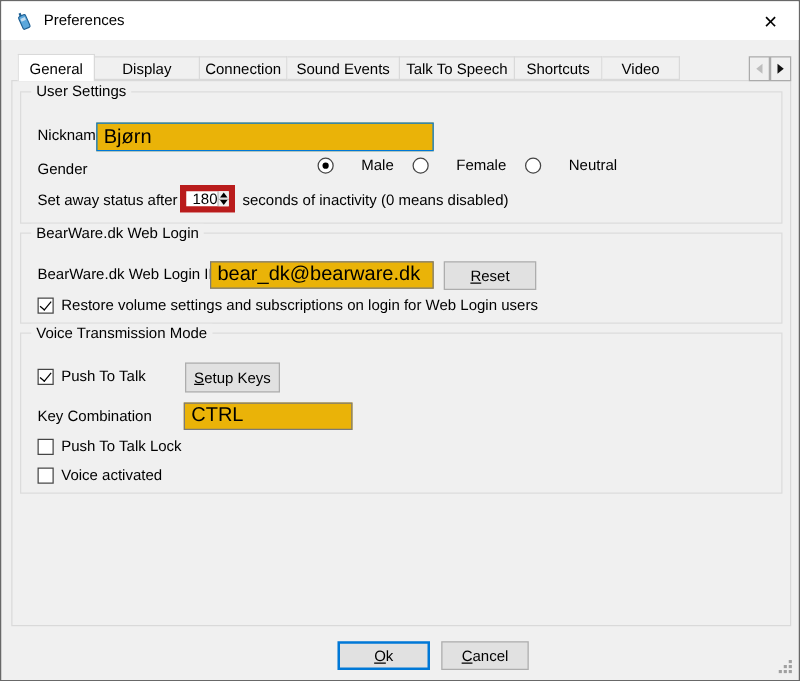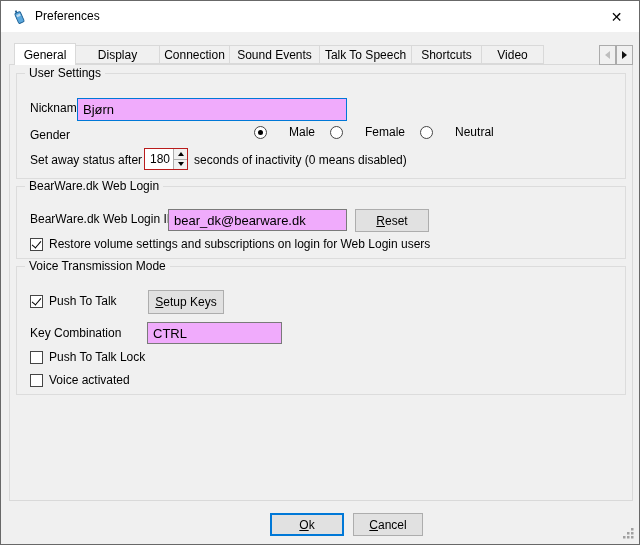--- a/index.html
+++ b/index.html
@@ -65,23 +65,23 @@
   }
   
   .groupbox { position: absolute; left: 15px; width: 610px; border: 1px solid #dcdcdc; z-index: 2; }
   .gb-title {
     position: absolute; top: -8px; left: 8px;
     background: #f0f0f0; padding: 0 4px; line-height: 14px; font-size: 12px;
   }
   .lbl { position: absolute; line-height: 15px; white-space: nowrap; }
   
   .textinput {
-    position: absolute; background: #f0abfc;
+    position: absolute; background: #eab308;
     border: 1px solid #7a7a7a; padding: 0 5px;
-    font-family: "Liberation Sans", sans-serif; font-size: 13px; color: #000;
+    font-family: "Liberation Sans", sans-serif; font-size: 16px; color: #000;
   }
   .textinput.focused { border: 1px solid #0078d7; }
   .btn {
     position: absolute; background: #e1e1e1; border: 1px solid #adadad;
     display: flex; align-items: center; justify-content: center;
     font-size: 12px; cursor: default; white-space: nowrap;
   }
   .btn.default { border: 2px solid #0078d7; }
   u { text-decoration: underline; }
   
@@ -100,21 +100,21 @@
   .radio-item { display: flex; align-items: center; gap: 22px; white-space: nowrap; }
   .radio {
     width: 13px; height: 13px; flex: none; position: relative;
     background: #fff; border: 1px solid #454545; border-radius: 50%;
   }
   .radio.checked::after {
     content: ""; position: absolute; left: 3px; top: 3px;
     width: 5px; height: 5px; border-radius: 50%; background: #000;
   }
   
-  .spin { position: absolute; width: 44px; height: 22px; border: 1px solid #b91c1c; background: #fff; display: flex; }
+  .spin { position: absolute; width: 44px; height: 22px; border: 5px solid #b91c1c; background: #fff; display: flex; }
   .spin-val { flex: 1; display: flex; align-items: center; padding-left: 5px; }
   .spin-btns { width: 14px; border-left: 1px solid #adadad; display: flex; flex-direction: column; }
   .spin-btn { flex: 1; background: #f0f0f0; display: flex; align-items: center; justify-content: center; }
   .spin-btn + .spin-btn { border-top: 1px solid #adadad; }
   .tri-up   { width:0; height:0; border-left:3px solid transparent; border-right:3px solid transparent; border-bottom:4px solid #000; }
   .tri-down { width:0; height:0; border-left:3px solid transparent; border-right:3px solid transparent; border-top:4px solid #000; }
   
   .resize-grip { position: absolute; right: 4px; bottom: 4px; }
 </style>
 </head>

